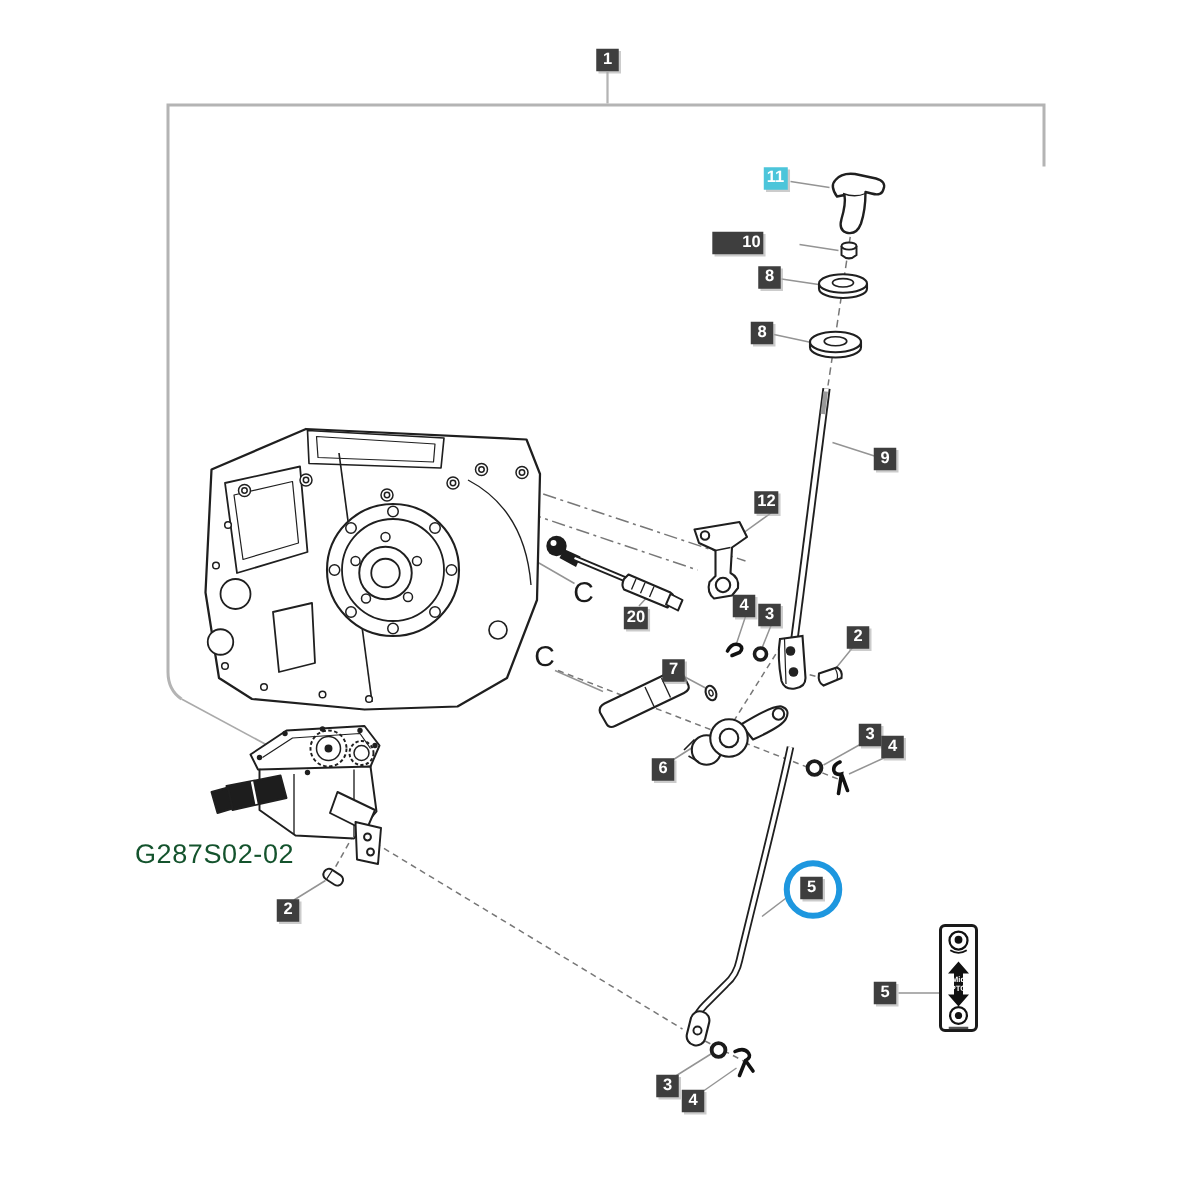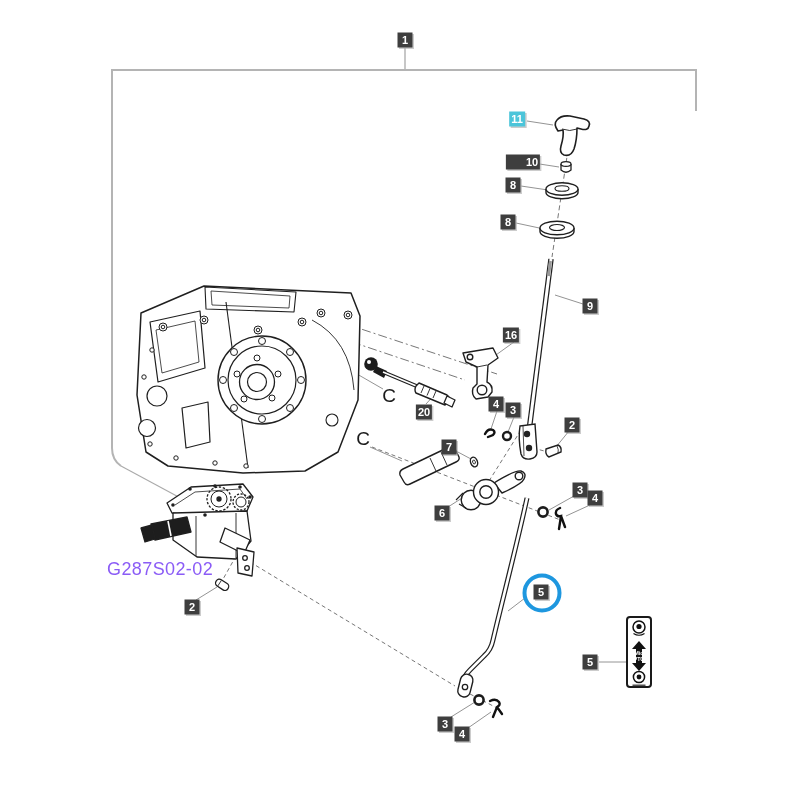--- a/index.html
+++ b/index.html
@@ -18,22 +18,22 @@
   .ring{
     position:absolute;transform:translate(-50%,-50%);
     width:31px;height:31px;border:4.5px solid var(--ring,#1e97df);
     border-radius:50%;z-index:2;
   }
   .ref-letter{
     position:absolute;transform:translate(-50%,-50%);
     font:400 19px "Liberation Sans",sans-serif;color:#1a1a1a;z-index:2;
   }
   .drawing-code{
-    position:absolute;left:107px;top:559px;
-    font:400 18px "Liberation Sans",sans-serif;color:#8b5cf6;
+    position:absolute;left:90px;top:559px;
+    font:400 18px "Liberation Sans",sans-serif;color:#14532d;
     letter-spacing:.4px;z-index:2;
   }
 </style>
 </head>
 <body>
 
 <div id="stage" style="--badge-bg: #3e3e3e; --badge-fg: #ffffff; --badge-hl: #4cc5da; --ring: #1e97df;">
 
   <svg id="art" width="800" height="800" viewBox="0 0 800 800">
 
@@ -271,25 +271,25 @@
   </svg>
 
   <div class="drawing-code">G287S02-02</div>
   <div id="letters">
       <span class="ref-letter" style="left: 389px; top: 396px;">C</span>
       <span class="ref-letter" style="left: 363px; top: 439px;">C</span>
     </div>
   <div id="badges">
       <div class="badge" style="left: 405px; top: 40px;">1</div>
       <div class="badge highlight" style="left: 517px; top: 119px;">11</div>
-      <div class="badge" style="left: 523px; top: 162px; padding-left: 20px;">10</div>
+      <div class="badge" style="left: 492px; top: 162px; padding-left: 20px;">10</div>
       <div class="badge" style="left: 513px; top: 185px;">8</div>
       <div class="badge" style="left: 508px; top: 222px;">8</div>
       <div class="badge" style="left: 590px; top: 306px;">9</div>
-      <div class="badge" style="left: 511px; top: 335px;">16</div>
+      <div class="badge" style="left: 511px; top: 335px;">12</div>
       <div class="badge" style="left: 424px; top: 412px;">20</div>
       <div class="badge" style="left: 496px; top: 404px;">4</div>
       <div class="badge" style="left: 513px; top: 410px;">3</div>
       <div class="badge" style="left: 572px; top: 425px;">2</div>
       <div class="badge" style="left: 449px; top: 447px;">7</div>
       <div class="badge" style="left: 442px; top: 513px;">6</div>
       <div class="badge" style="left: 580px; top: 490px;">3</div>
       <div class="badge" style="left: 595px; top: 498px;">4</div>
       <div class="ring" style="left: 542px; top: 593px;"></div>
       <div class="badge" style="left: 541px; top: 592px;">5</div>

